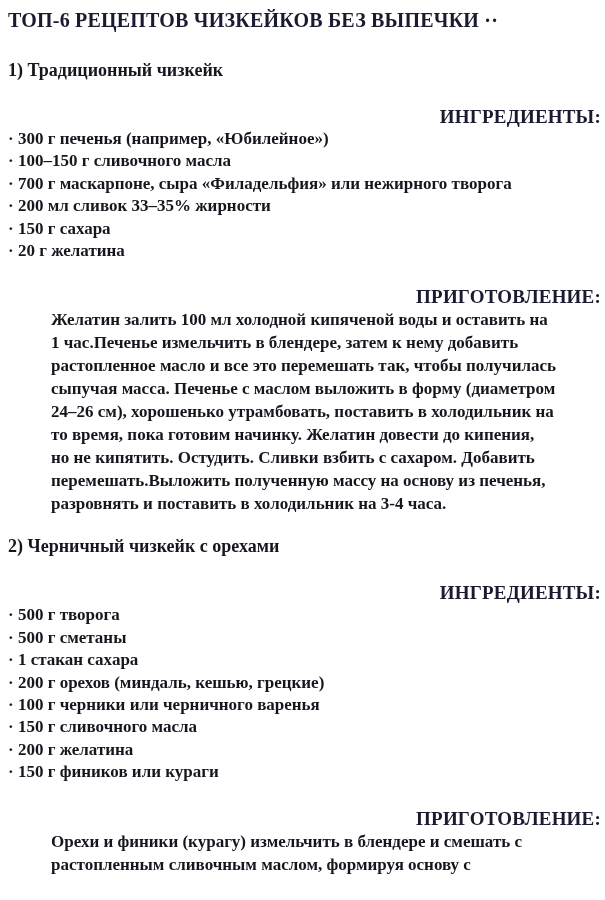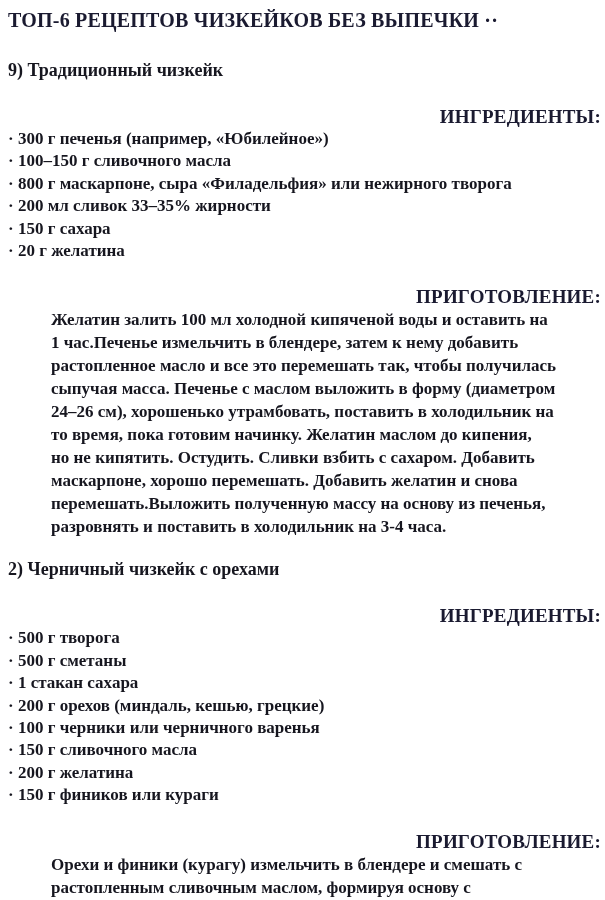--- a/index.html
+++ b/index.html
@@ -57,44 +57,43 @@
   }
 </style>
 </head>
 <body>
 
 <div class="page">
 
   <h1 class="doc-title">ТОП-6 РЕЦЕПТОВ ЧИЗКЕЙКОВ БЕЗ ВЫПЕЧКИ ··</h1>
 
   <section>
-    <h2 class="recipe-heading">9) Традиционный чизкейк</h2>
+    <h2 class="recipe-heading">1) Традиционный чизкейк</h2>
 
     <h3 class="block-label">ИНГРЕДИЕНТЫ:</h3>
 
     <div class="ingredient-list">
         <div class="ingredient-line">· 300 г печенья (например, «Юбилейное»)</div>
         <div class="ingredient-line">· 100–150 г сливочного масла</div>
-        <div class="ingredient-line">· 800 г маскарпоне, сыра «Филадельфия» или нежирного творога</div>
+        <div class="ingredient-line">· 700 г маскарпоне, сыра «Филадельфия» или нежирного творога</div>
         <div class="ingredient-line">· 200 мл сливок 33–35% жирности</div>
         <div class="ingredient-line">· 150 г сахара</div>
         <div class="ingredient-line">· 20 г желатина</div>
       </div>
 
     <h3 class="block-label">ПРИГОТОВЛЕНИЕ:</h3>
 
     <div class="paragraph">
         <div class="para-line">Желатин залить 100 мл холодной кипяченой воды и оставить на</div>
         <div class="para-line">1 час.Печенье измельчить в блендере, затем к нему добавить</div>
         <div class="para-line">растопленное масло и все это перемешать так, чтобы получилась</div>
         <div class="para-line">сыпучая масса. Печенье с маслом выложить в форму (диаметром</div>
         <div class="para-line">24–26 см), хорошенько утрамбовать, поставить в холодильник на</div>
-        <div class="para-line">то время, пока готовим начинку. Желатин маслом до кипения,</div>
+        <div class="para-line">то время, пока готовим начинку. Желатин довести до кипения,</div>
         <div class="para-line">но не кипятить. Остудить. Сливки взбить с сахаром. Добавить</div>
-        <div class="para-line">маскарпоне, хорошо перемешать. Добавить желатин и снова</div>
         <div class="para-line">перемешать.Выложить полученную массу на основу из печенья,</div>
         <div class="para-line">разровнять и поставить в холодильник на 3-4 часа.</div>
       </div>
   </section>
 
   <section>
     <h2 class="recipe-heading">2) Черничный чизкейк с орехами</h2>
 
     <h3 class="block-label">ИНГРЕДИЕНТЫ:</h3>
 

